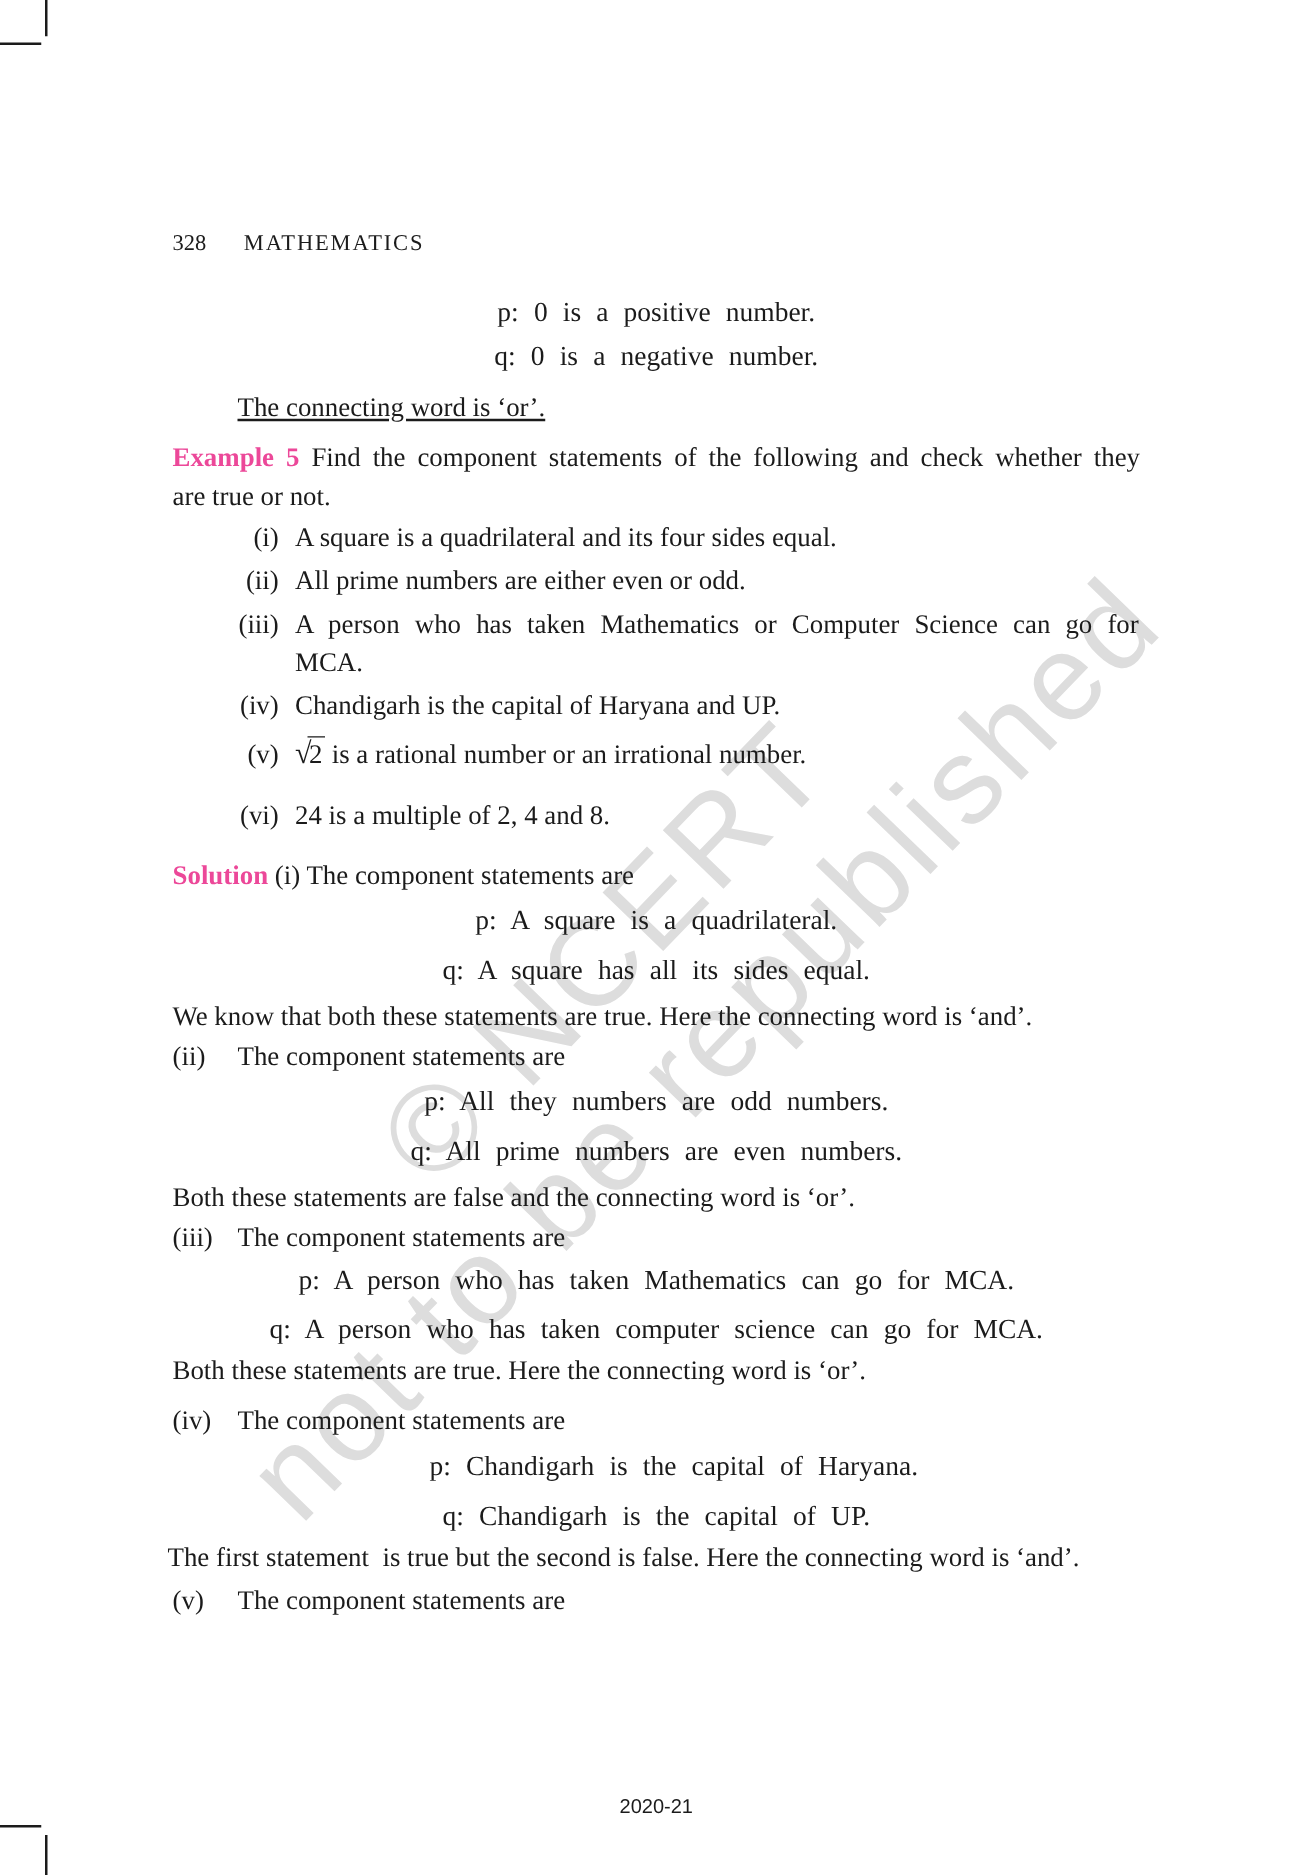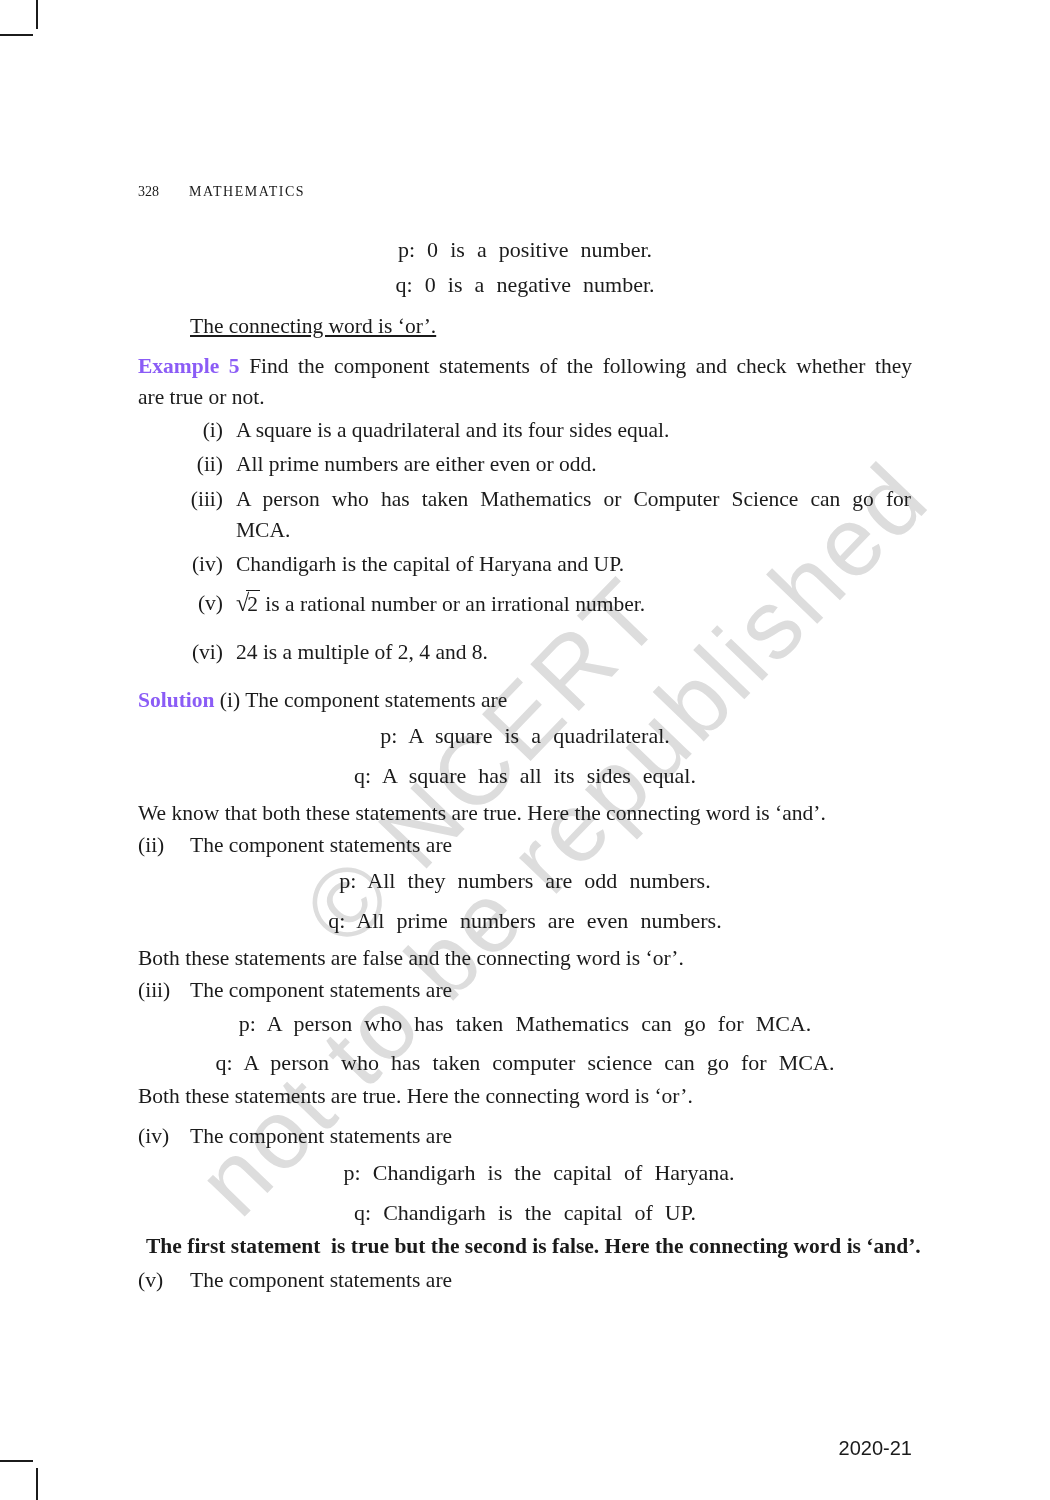--- a/index.html
+++ b/index.html
@@ -14,21 +14,21 @@
   .abs{position:absolute;}
   .body-text{font-size:21.5px;line-height:31px;}
   .one-line{white-space:nowrap;}
   .jlast{text-align:justify;text-align-last:justify;white-space:nowrap;}
   .center-it{
     text-align:center;
     word-spacing:0.30em;
     font-size:22px;
     line-height:29px;
   }
-  .blue{color:#8b5cf6;font-weight:bold;}
+  .blue{color:#ec4899;font-weight:bold;}
   .item-row{left:138px;width:774px;}
   .item-num{display:inline-block;width:85px;text-align:right;vertical-align:top;}
   .item-text{display:inline-block;width:675px;vertical-align:top;margin-left:13px;}
   .sol-num{display:inline-block;width:52px;vertical-align:top;}
   .sol-text{display:inline-block;vertical-align:top;}
   .sqrt{white-space:nowrap;}
   .sqrt-sign{font-size:1.12em;}
   .rad-val{border-top:1.7px solid currentColor;margin-left:-3px;padding:1px 2px 0 1px;}
   .watermark{
     position:absolute;
@@ -38,26 +38,26 @@
     font-size:98px;
     line-height:1.13;
     letter-spacing:4px;
     color:#dddddd;
     text-align:center;
     white-space:nowrap;
     font-weight:400;
     z-index:0;
   }
   .crop{position:absolute;background:#1b1b1b;}
-  .header{font-size:14px;}
+  .header{font-size:18px;}
   .running-head{margin-left:30px;letter-spacing:1.5px;}
   .footer{
     font-family:"Liberation Sans", sans-serif;
-    font-size:20px;
-    text-align:right;
+    font-size:16px;
+    text-align:center;
   }
 </style>
 </head>
 <body>
 
 <div class="page">
 
   <div class="crop" style="left:36px;top:0;width:2px;height:29px;"></div>
   <div class="crop" style="left:0;top:34px;width:33px;height:2px;"></div>
   <div class="crop" style="left:0;top:1460px;width:33px;height:2px;"></div>
@@ -120,21 +120,21 @@
   </div>
   <div class="abs center-it" style="top:1009px;left:138px;width:774px;">p: A person who has taken Mathematics can go for MCA.</div>
   <div class="abs center-it" style="top:1048px;left:138px;width:774px;">q: A person who has taken computer science can go for MCA.</div>
   <div class="abs body-text one-line" style="top:1121px;left:138px;">
     <span class="sol-num">(iv)</span><span class="sol-text">The component statements are</span>
   </div>
 
   <div class="abs body-text one-line" style="top:1081px;left:138px;">Both these statements are true. Here the connecting word is ‘or’.</div>
   <div class="abs center-it" style="top:1158px;left:152px;width:774px;">p: Chandigarh is the capital of Haryana.</div>
   <div class="abs center-it" style="top:1198px;left:138px;width:774px;">q: Chandigarh is the capital of UP.</div>
-  <div class="abs body-text one-line" style="top:1231px;left:146px;font-weight:bold;">The first statement&nbsp; is true but the second is false. Here the connecting word is ‘and’.</div>
+  <div class="abs body-text one-line" style="top:1231px;left:134px;">The first statement&nbsp; is true but the second is false. Here the connecting word is ‘and’.</div>
 
   <div class="abs body-text one-line" style="top:1265px;left:138px;">
     <span class="sol-num">(v)</span><span class="sol-text">The component statements are</span>
   </div>
 
   <div class="abs footer" style="top:1437px;left:138px;width:774px;">2020-21</div>
 
 </div>
 
 </body></html>

